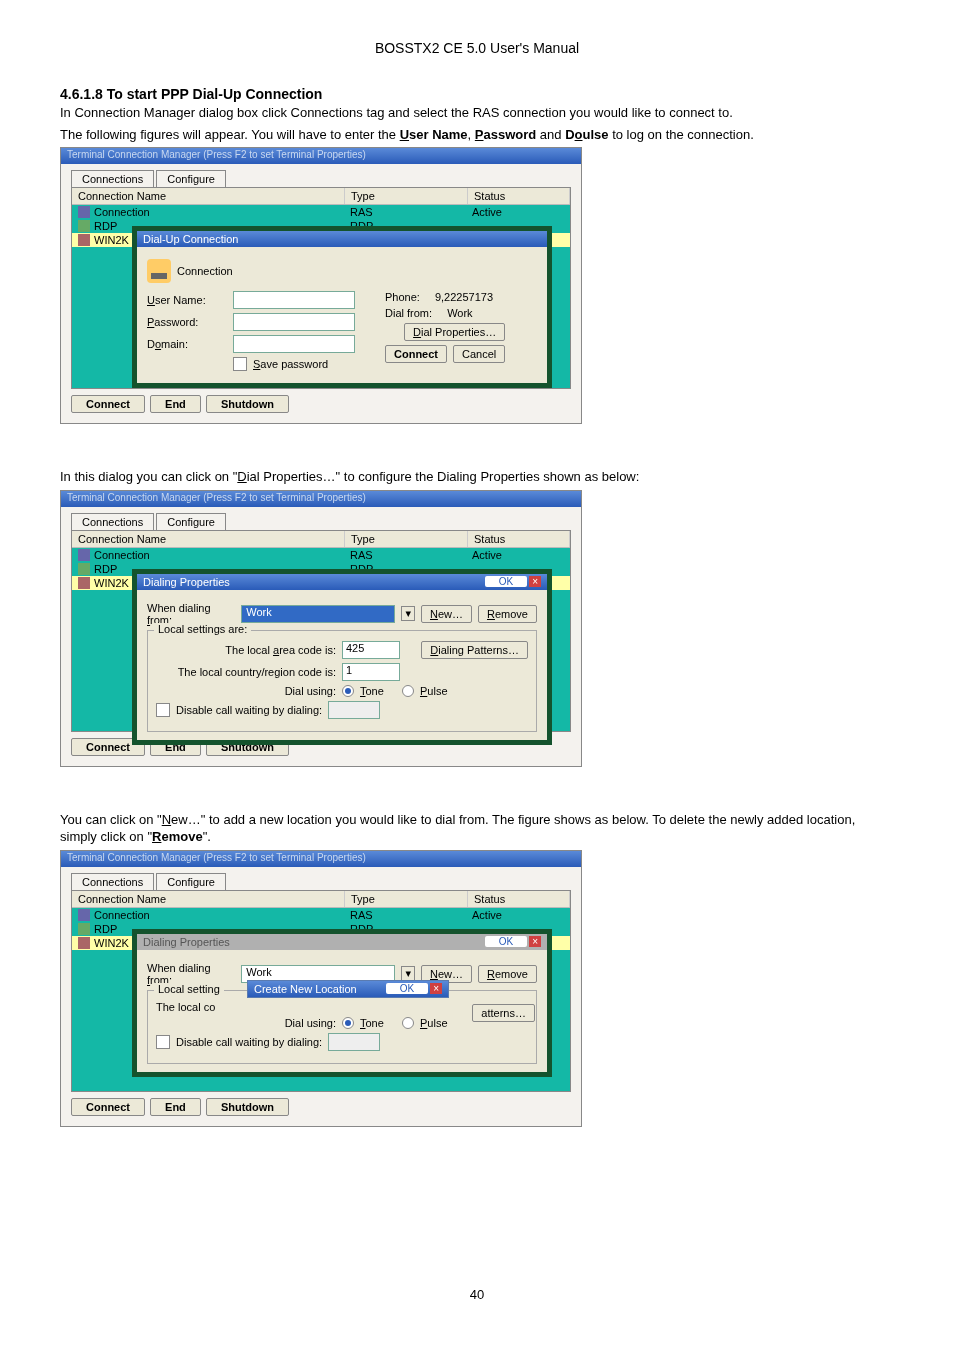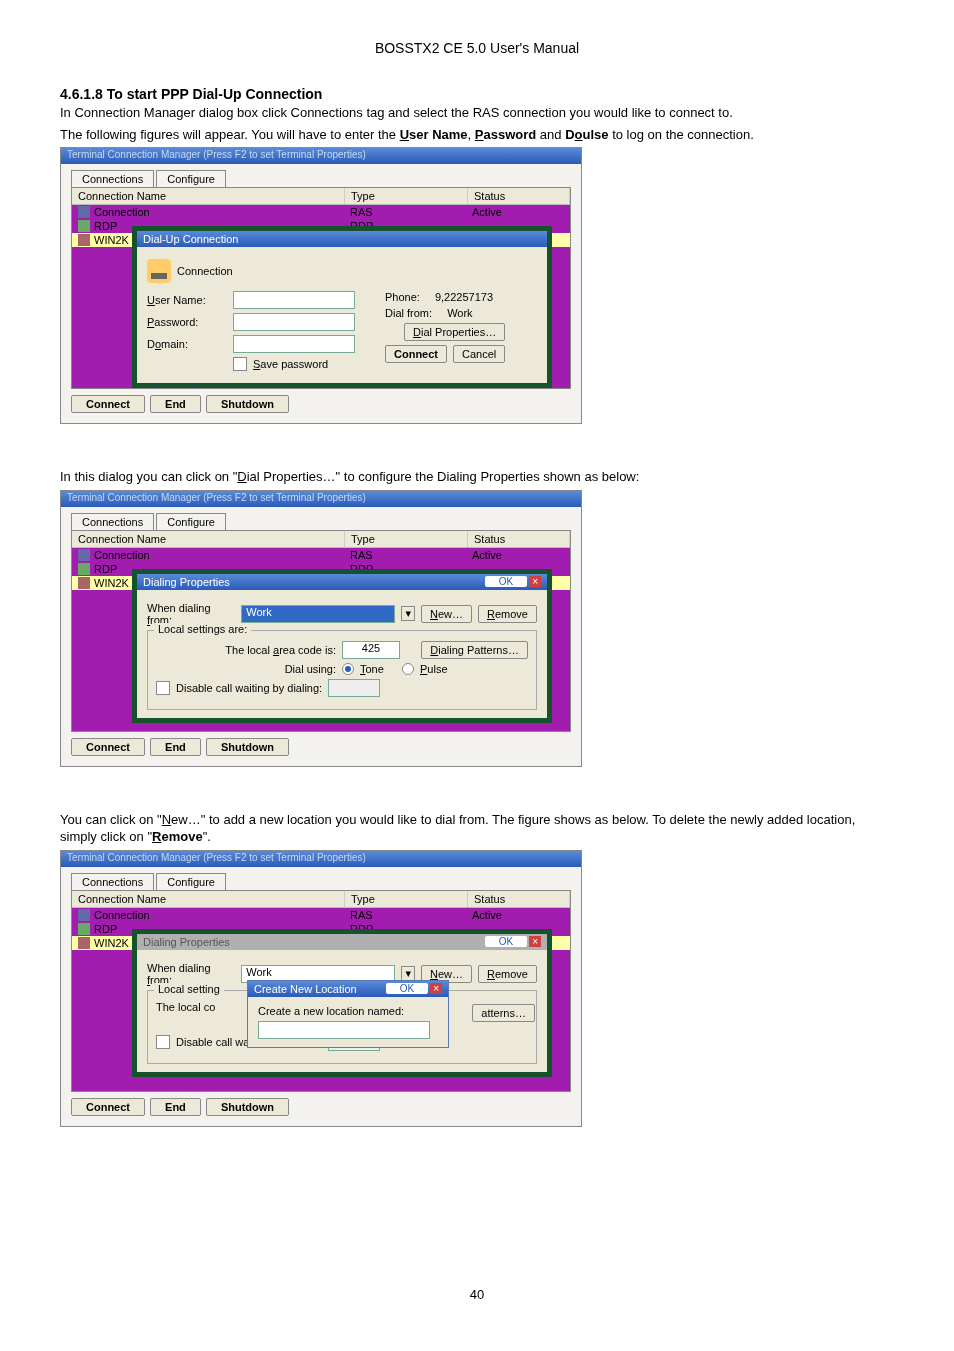--- a/index.html
+++ b/index.html
@@ -52,21 +52,21 @@
     border: 1px solid #888;
     border-bottom: none;
     background: #f4f2ee;
     padding: 2px 10px;
     font-size: 11px;
     margin-right: -1px;
   }
   .listpane {
     margin: 0 10px 6px 10px;
     border: 1px solid #888;
-    background: #a21caf;
+    background: #14b8a6;
     height: 200px;
     position: relative;
   }
   .listhead {
     display: flex;
     background: #ece9d8;
     border-bottom: 1px solid #bbb;
     font-size: 11px;
   }
   .lh-col {
@@ -120,21 +120,21 @@
   }
   .modal-body {
     padding: 8px 10px;
     font-size: 11px;
   }
   .row { display:flex; align-items:center; margin: 4px 0; gap:6px; }
   .lbl { width: 80px; }
   .inp {
     border: 1px solid #7a9; background:#fff; height:16px; width:120px;
   }
-  .inp.small { width:50px;text-align:center; }
+  .inp.small { width:50px; }
   .inp.med { width:150px; }
   .chk { width:12px; height:12px; border:1px solid #888; background:#fff; display:inline-block; }
   .rad { width:10px; height:10px; border:1px solid #888; border-radius:50%; background:#fff; display:inline-block; position:relative;}
   .rad.on::after{content:"";position:absolute;inset:2px;border-radius:50%;background:#2a5bb8;}
   .modbtn {
     display:inline-block; border:1px solid #888; background:#ece9d8; padding:2px 8px; font-size:11px; border-radius:2px;
   }
   .okx {
     float:right; font-size:10px; color:#fff;
   }
@@ -319,20 +319,24 @@
           <span class="modbtn"><span style="text-decoration:underline;">R</span>emove</span>
         </div>
         <div class="fieldset">
           <span class="legend">Local settings are:</span>
           <div class="row">
               <span style="width:180px;text-align:right;">The local <span style="text-decoration:underline;">a</span>rea code is:</span>
               <span class="inp small" style="padding:0 3px;">425</span>
               <span style="flex:1;"></span>
               <span class="modbtn"><span style="text-decoration:underline;">D</span>ialing Patterns…</span>
             </div>
+          <div class="row">
+              <span style="width:180px;text-align:right;">The local country/region code is:</span>
+              <span class="inp small" style="padding:0 3px;">1</span>
+            </div>
           <div class="row"><span style="width:180px;text-align:right;">Dial using:</span><span class="rad on"></span><span><span style="text-decoration:underline;">T</span>one</span>&nbsp;&nbsp;<span class="rad"></span><span><span style="text-decoration:underline;">P</span>ulse</span></div>
           <div class="row">
               <span class="chk"></span>
               <span>Disable call waiting by dialing:</span>
               <span class="inp small" style="background:#eee;"></span>
             </div>
         </div>
       </div>
     </div>
   </div>
@@ -416,24 +420,20 @@
               <span class="inp small" style="background:#eee;"></span>
             </div>
         </div>
         <span style="position:absolute;right:12px;top:54px;" class="modbtn">atterns…</span>
 
         <div class="innerwin">
           <div class="modal-title">
             <span>Create New Location</span>
             <span class="okx"><span class="ok">OK</span><span class="x">×</span></span>
           </div>
-          <div class="modal-body">
-            <div>Create a new location named:</div>
-            <div class="inp" style="width:170px;margin-top:4px;"></div>
-          </div>
         </div>
       </div>
     </div>
   </div>
   <div class="btnrow">
     <span class="winbtn">Connect</span>
     <span class="winbtn">End</span>
     <span class="winbtn">Shutdown</span>
   </div>
 </div>

